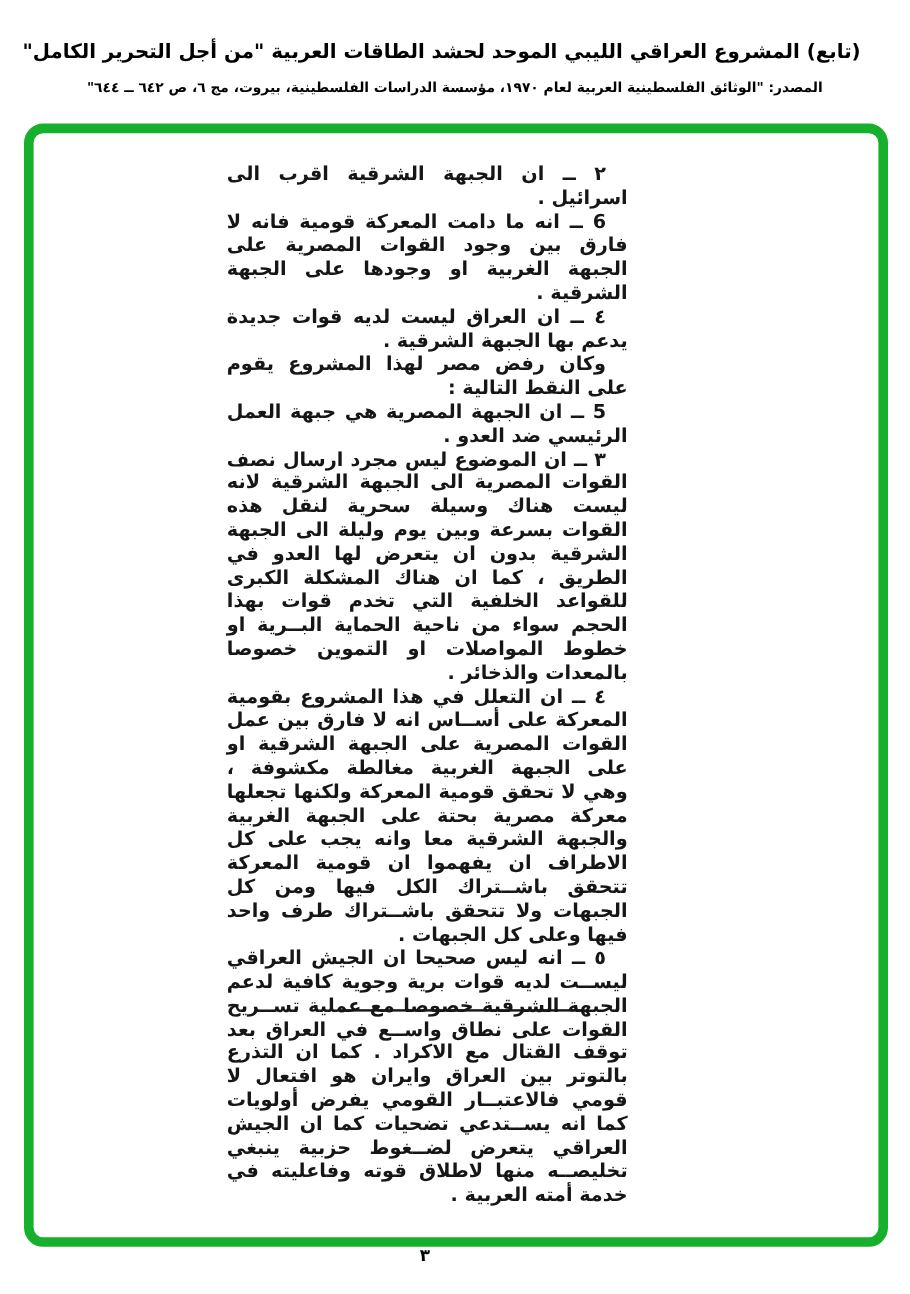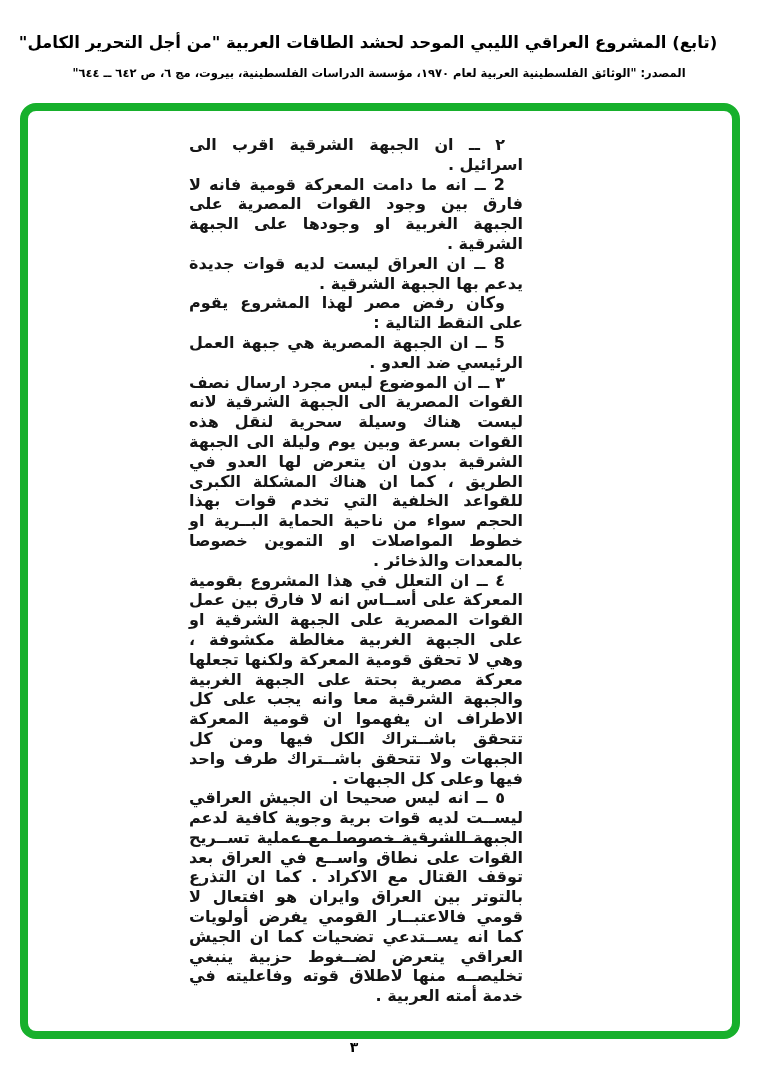--- a/index.html
+++ b/index.html
@@ -56,22 +56,22 @@
 </head>
 <body>
 
 <div class="doc-title">(تابع) المشروع العراقي الليبي الموحد لحشد الطاقات العربية "من أجل التحرير الكامل"</div>
 <div class="doc-source">المصدر: "الوثائق الفلسطينية العربية لعام ١٩٧٠، مؤسسة الدراسات الفلسطينية، بيروت، مج ٦، ص ٦٤٢ ــ ٦٤٤"</div>
 
 <div class="green-frame"></div>
 
 <div class="text-col">
   <p>٢ ــ ان الجبهة الشرقية اقرب الى اسرائيل .</p>
-  <p>2 ــ انه ما دامت المعركة قومية فانه لا فارق بين وجود القوات المصرية على الجبهة الغربية او وجودها على الجبهة الشرقية .</p>
-  <p>8 ــ ان العراق ليست لديه قوات جديدة يدعم بها الجبهة الشرقية .</p>
+  <p>6 ــ انه ما دامت المعركة قومية فانه لا فارق بين وجود القوات المصرية على الجبهة الغربية او وجودها على الجبهة الشرقية .</p>
+  <p>٤ ــ ان العراق ليست لديه قوات جديدة يدعم بها الجبهة الشرقية .</p>
   <p>وكان رفض مصر لهذا المشروع يقوم على النقط التالية :</p>
   <p>5 ــ ان الجبهة المصرية هي جبهة العمل الرئيسي ضد العدو .</p>
   <p>٣ ــ ان الموضوع ليس مجرد ارسال نصف القوات المصرية الى الجبهة الشرقية لانه ليست هناك وسيلة سحرية لنقل هذه القوات بسرعة وبين يوم وليلة الى الجبهة الشرقية بدون ان يتعرض لها العدو في الطريق ، كما ان هناك المشكلة الكبرى للقواعد الخلفية التي تخدم قوات بهذا الحجم سواء من ناحية الحماية البــرية او خطوط المواصلات او التموين خصوصا بالمعدات والذخائر .</p>
   <p>٤ ــ ان التعلل في هذا المشروع بقومية المعركة على أســاس انه لا فارق بين عمل القوات المصرية على الجبهة الشرقية او على الجبهة الغربية مغالطة مكشوفة ، وهي لا تحقق قومية المعركة ولكنها تجعلها معركة مصرية بحتة على الجبهة الغربية والجبهة الشرقية معا وانه يجب على كل الاطراف ان يفهموا ان قومية المعركة تتحقق باشــتراك الكل فيها ومن كل الجبهات ولا تتحقق باشــتراك طرف واحد فيها وعلى كل الجبهات .</p>
   <p>٥ ــ انه ليس صحيحا ان الجيش العراقي ليســت لديه قوات برية وجوية كافية لدعم الجبهة الشرقية خصوصا مع عملية تســريح القوات على نطاق واســع في العراق بعد توقف القتال مع الاكراد . كما ان التذرع بالتوتر بين العراق وايران هو افتعال لا قومي فالاعتبــار القومي يفرض أولويات كما انه يســتدعي تضحيات كما ان الجيش العراقي يتعرض لضــغوط حزبية ينبغي تخليصــه منها لاطلاق قوته وفاعليته في خدمة أمته العربية .</p>
 </div>
 
 <div class="divider"></div>
 
 <div class="page-number">٣</div>

